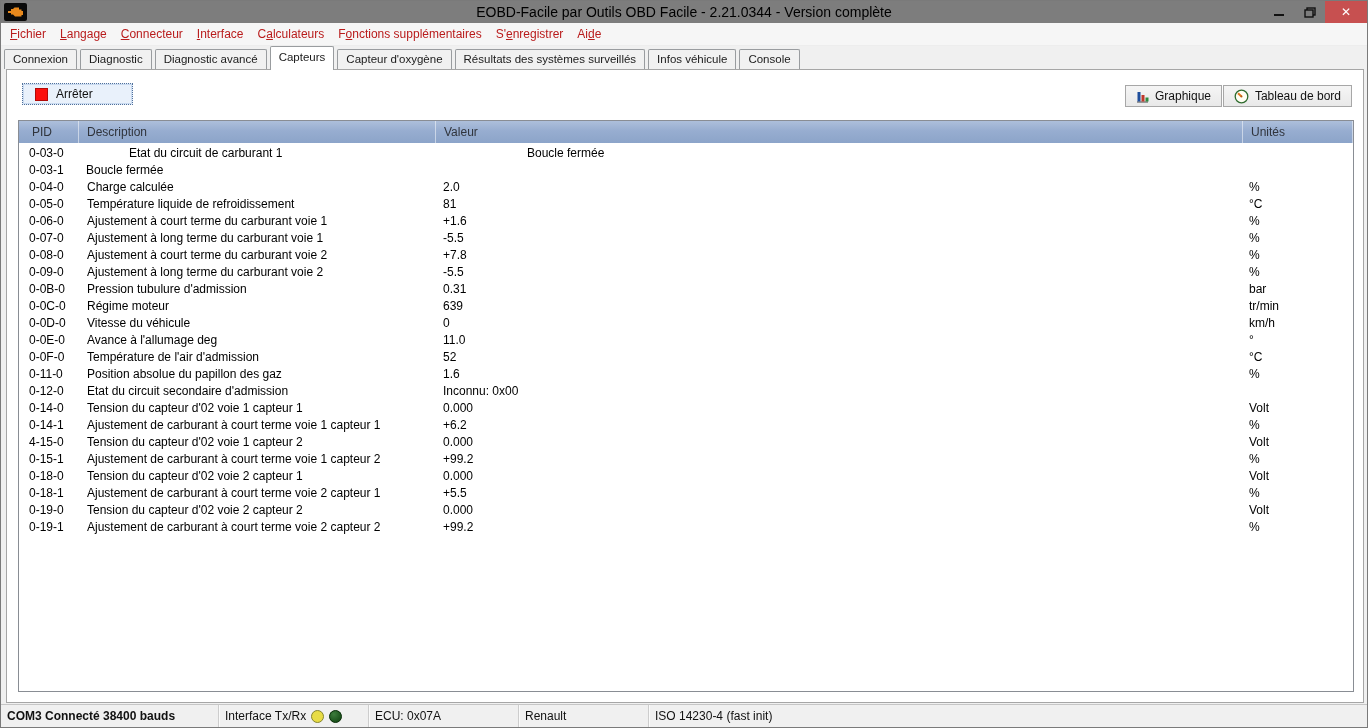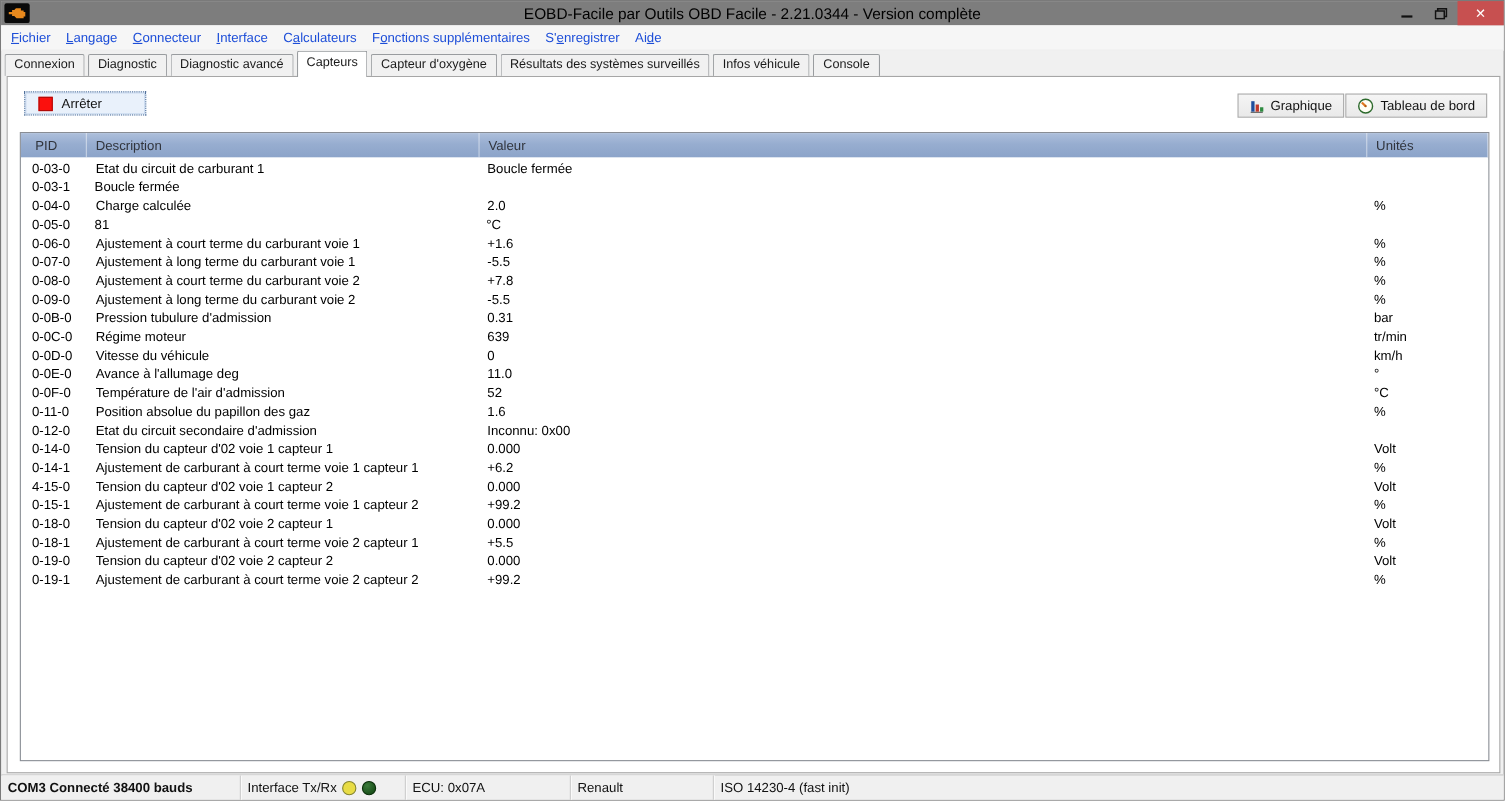--- a/index.html
+++ b/index.html
@@ -10,21 +10,21 @@
   .titlebar { position:absolute; top:0; left:0; right:0; height:22px; background:#7d7d7d; }
   .app-icon { position:absolute; left:3px; top:2px; width:23px; height:18px; background:#0a0a0a; border-radius:2px; display:flex; align-items:center; justify-content:center; }
   .title-text { position:absolute; left:0; right:0; top:0; height:22px; line-height:22px; text-align:center; font-size:14px; color:#000000; }
   .win-controls { position:absolute; right:0; top:0; height:22px; display:flex; z-index:2; }
   .wc { width:31px; height:22px; display:flex; align-items:center; justify-content:center; color:#111; }
   .wc.min span { display:block; width:10px; height:2px; background:#111; margin-top:6px; }
   .wc.close { width:42px; background:#c75050; color:#fff; font-size:12px; }
 
   
   .menubar { position:absolute; top:22px; left:0; right:0; height:23px; background:#f6f6f6; display:flex; align-items:center; padding-left:2px; font-size:12px; border-bottom:1px solid #ededed; }
-  .menu-item { padding:3px 7px; color:#1d4ed8; white-space:nowrap;text-align:center; }
+  .menu-item { padding:3px 7px; color:#b91c1c; white-space:nowrap;text-align:center; }
 
   
   .tabstrip { position:absolute; top:45px; left:0; right:0; height:24px; display:flex; align-items:flex-end; padding-left:3px; z-index:3; }
   .tab { height:20px; line-height:19px; padding:0 8px; margin-right:3px; font-size:11.5px; color:#1a1a1a; background:#f1f1f1; border:1px solid #999c9f; border-bottom:none; border-radius:2px 2px 0 0; margin-bottom:1px; white-space:nowrap; }
   .tab.active { height:24px; line-height:21px; background:#ffffff; margin-bottom:0; font-size:11.5px; }
 
   
   .page { position:absolute; top:68px; left:5px; width:1358px; height:634px; background:#ffffff; border:1px solid #a6a6a6; z-index:1; }
 
   .stop-btn { position:absolute; left:15px; top:13px; width:111px; height:22px; background:#e9f1fb; border:1px dotted #50709a; box-shadow:0 0 0 1px #c9daf0 inset; display:flex; align-items:center; gap:8px; padding-left:12px; font-size:12px; color:#111; }
@@ -38,21 +38,21 @@
   .table { position:absolute; left:11px; top:50px; width:1336px; height:572px; border:1px solid #898d94; background:#fff; overflow:hidden; }
   .thead { display:grid; grid-template-columns:60px 357px 807px 1fr; height:22px; background:linear-gradient(180deg,#adbfdb 0%,#97add0 45%,#8ca4c9 100%); }
   .th { font-size:12px; line-height:22px; color:#30343c; padding-left:8px; border-right:1px solid rgba(255,255,255,0.5); overflow:hidden; }
   .th.col0 { padding-left:13px; }
   .tr { display:grid; grid-template-columns:60px 357px 807px 1fr; height:17px; background:#fff; }
   .td { font-size:12px; line-height:17px; color:#000; white-space:nowrap; overflow:hidden; }
   .td.col0 { padding-left:10px; }
   .td.col1 { padding-left:8px; }
   .td.col2 { padding-left:7px; }
   .td.col3 { padding-left:6px; }
-  .tbody .tr:first-child { margin-top:2px; }
+  .tbody .tr:first-child { margin-top:2px;gap:42px; }
 
   
   .statusbar { position:absolute; left:0; right:0; bottom:0; height:23px; background:#f0f0f0; border-top:1px solid #c6c6c6; display:flex; align-items:center; font-size:12px; color:#111; }
   .seg { height:100%; display:flex; align-items:center; padding-left:6px; border-right:1px solid #cdcdcd; box-shadow:1px 0 0 #fafafa; }
   .seg.s1 { width:218px; font-weight:bold; }
   .seg.s2 { width:150px; gap:5px; }
   .seg.s3 { width:150px; }
   .seg.s4 { width:130px; }
   .seg.s5 { flex:1; border-right:none; box-shadow:none; }
   .led { width:13px; height:13px; border-radius:50%; }
@@ -154,20 +154,21 @@
             <div class="td col3"></div>
           </div>
           <div class="tr">
             <div class="td col0">0-04-0</div>
             <div class="td col1">Charge calculée</div>
             <div class="td col2">2.0</div>
             <div class="td col3">%</div>
           </div>
           <div class="tr">
             <div class="td col0">0-05-0</div>
+            <div class="td col1">Température liquide de refroidissement</div>
             <div class="td col2">81</div>
             <div class="td col3">°C</div>
           </div>
           <div class="tr">
             <div class="td col0">0-06-0</div>
             <div class="td col1">Ajustement à court terme du carburant voie 1</div>
             <div class="td col2">+1.6</div>
             <div class="td col3">%</div>
           </div>
           <div class="tr">

